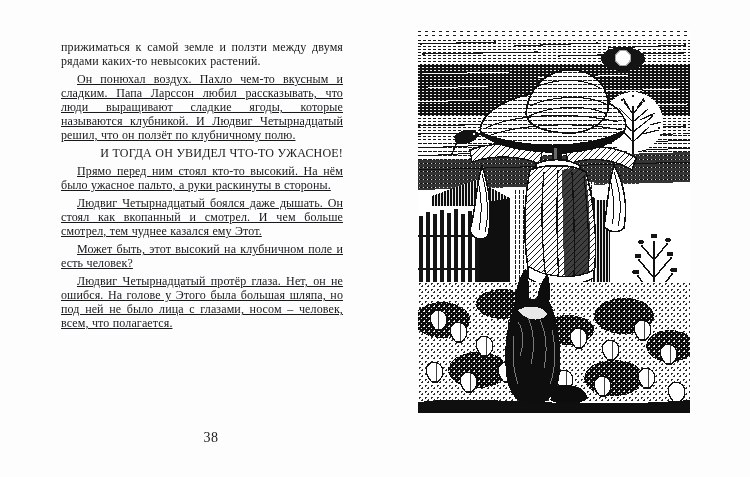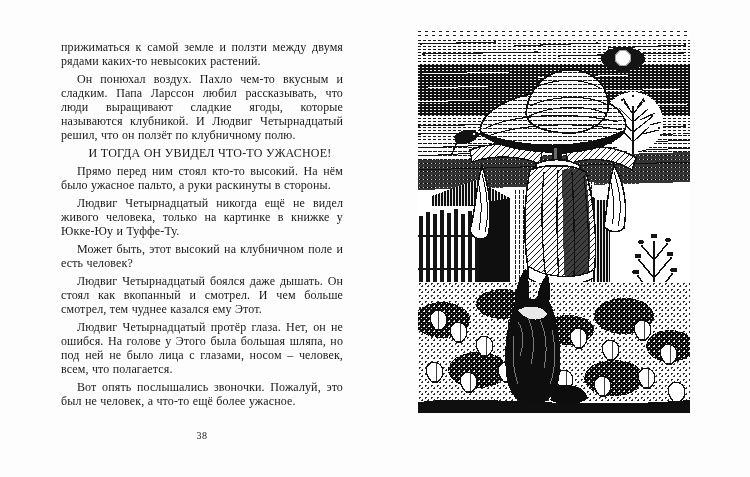--- a/index.html
+++ b/index.html
@@ -34,41 +34,42 @@
     text-align: justify;
     text-justify: inter-word;
     font-size: 12px;
     line-height: 14px;
     color: #17181a;
     letter-spacing: 0.01em;
     word-spacing: 0.02em;
   }
   .para.indent {
     text-indent: 16px;
+    text-decoration: underline;
   }
   .para.caps {
     text-indent: 16px;
-    text-align: center;
+    text-align: right;
     letter-spacing: 0.015em;
   }
   .para.flush {
     text-indent: 0;
   }
   .para:last-child {
     text-align-last: left;
   }
 
   
   .folio {
     position: absolute;
-    left: 57px;
+    left: 66px;
     top: 430px;
     width: 290px;
     text-align: center;
-    font-size: 10px;
+    font-size: 14px;
     color: #1a1b1d;
     letter-spacing: 0.04em;
   }
 
   
   .illustration {
     position: absolute;
     left: 418px;
     top: 30px;
     width: 272px;
@@ -85,25 +86,23 @@
 </head>
 <body>
 
 <div class="page">
 
   <div class="text-column">
     <p class="para flush">прижиматься к самой земле и ползти между двумя рядами каких-то невысоких растений.</p>
     <p class="para indent">Он понюхал воздух. Пахло чем-то вкусным и сладким. Папа Ларссон любил рассказывать, что люди выращивают сладкие ягоды, которые называются клубникой. И Людвиг Четырнадцатый решил, что он ползёт по клубничному полю.</p>
     <p class="para caps">И ТОГДА ОН УВИДЕЛ ЧТО-ТО УЖАСНОЕ!</p>
     <p class="para indent">Прямо перед ним стоял кто-то высокий. На нём было ужасное пальто, а руки раскинуты в стороны.</p>
-    <p class="para indent">Людвиг Четырнадцатый никогда ещё не видел живого человека, только на картинке в книжке у Юкке-Юу и Туффе-Ту.</p>
+    <p class="para indent">Людвиг Четырнадцатый боялся даже дышать. Он стоял как вкопанный и смотрел. И чем больше смотрел, тем чуднее казался ему Этот.</p>
     <p class="para indent">Может быть, этот высокий на клубничном поле и есть человек?</p>
-    <p class="para indent">Людвиг Четырнадцатый боялся даже дышать. Он стоял как вкопанный и смотрел. И чем больше смотрел, тем чуднее казался ему Этот.</p>
     <p class="para indent">Людвиг Четырнадцатый протёр глаза. Нет, он не ошибся. На голове у Этого была большая шляпа, но под ней не было лица с глазами, носом – человек, всем, что полагается.</p>
-    <p class="para indent">Вот опять послышались звоночки. Пожалуй, это был не человек, а что-то ещё более ужасное.</p>
   </div>
 
   <div class="folio">38</div>
 
   <div class="illustration">
     <svg viewBox="0 0 272 383" xmlns="http://www.w3.org/2000/svg" shape-rendering="crispEdges">
       <defs>
 
         <pattern id="hatchSkyDark" width="4" height="3" patternUnits="userSpaceOnUse">
           <rect width="4" height="3" fill="#111"></rect>

